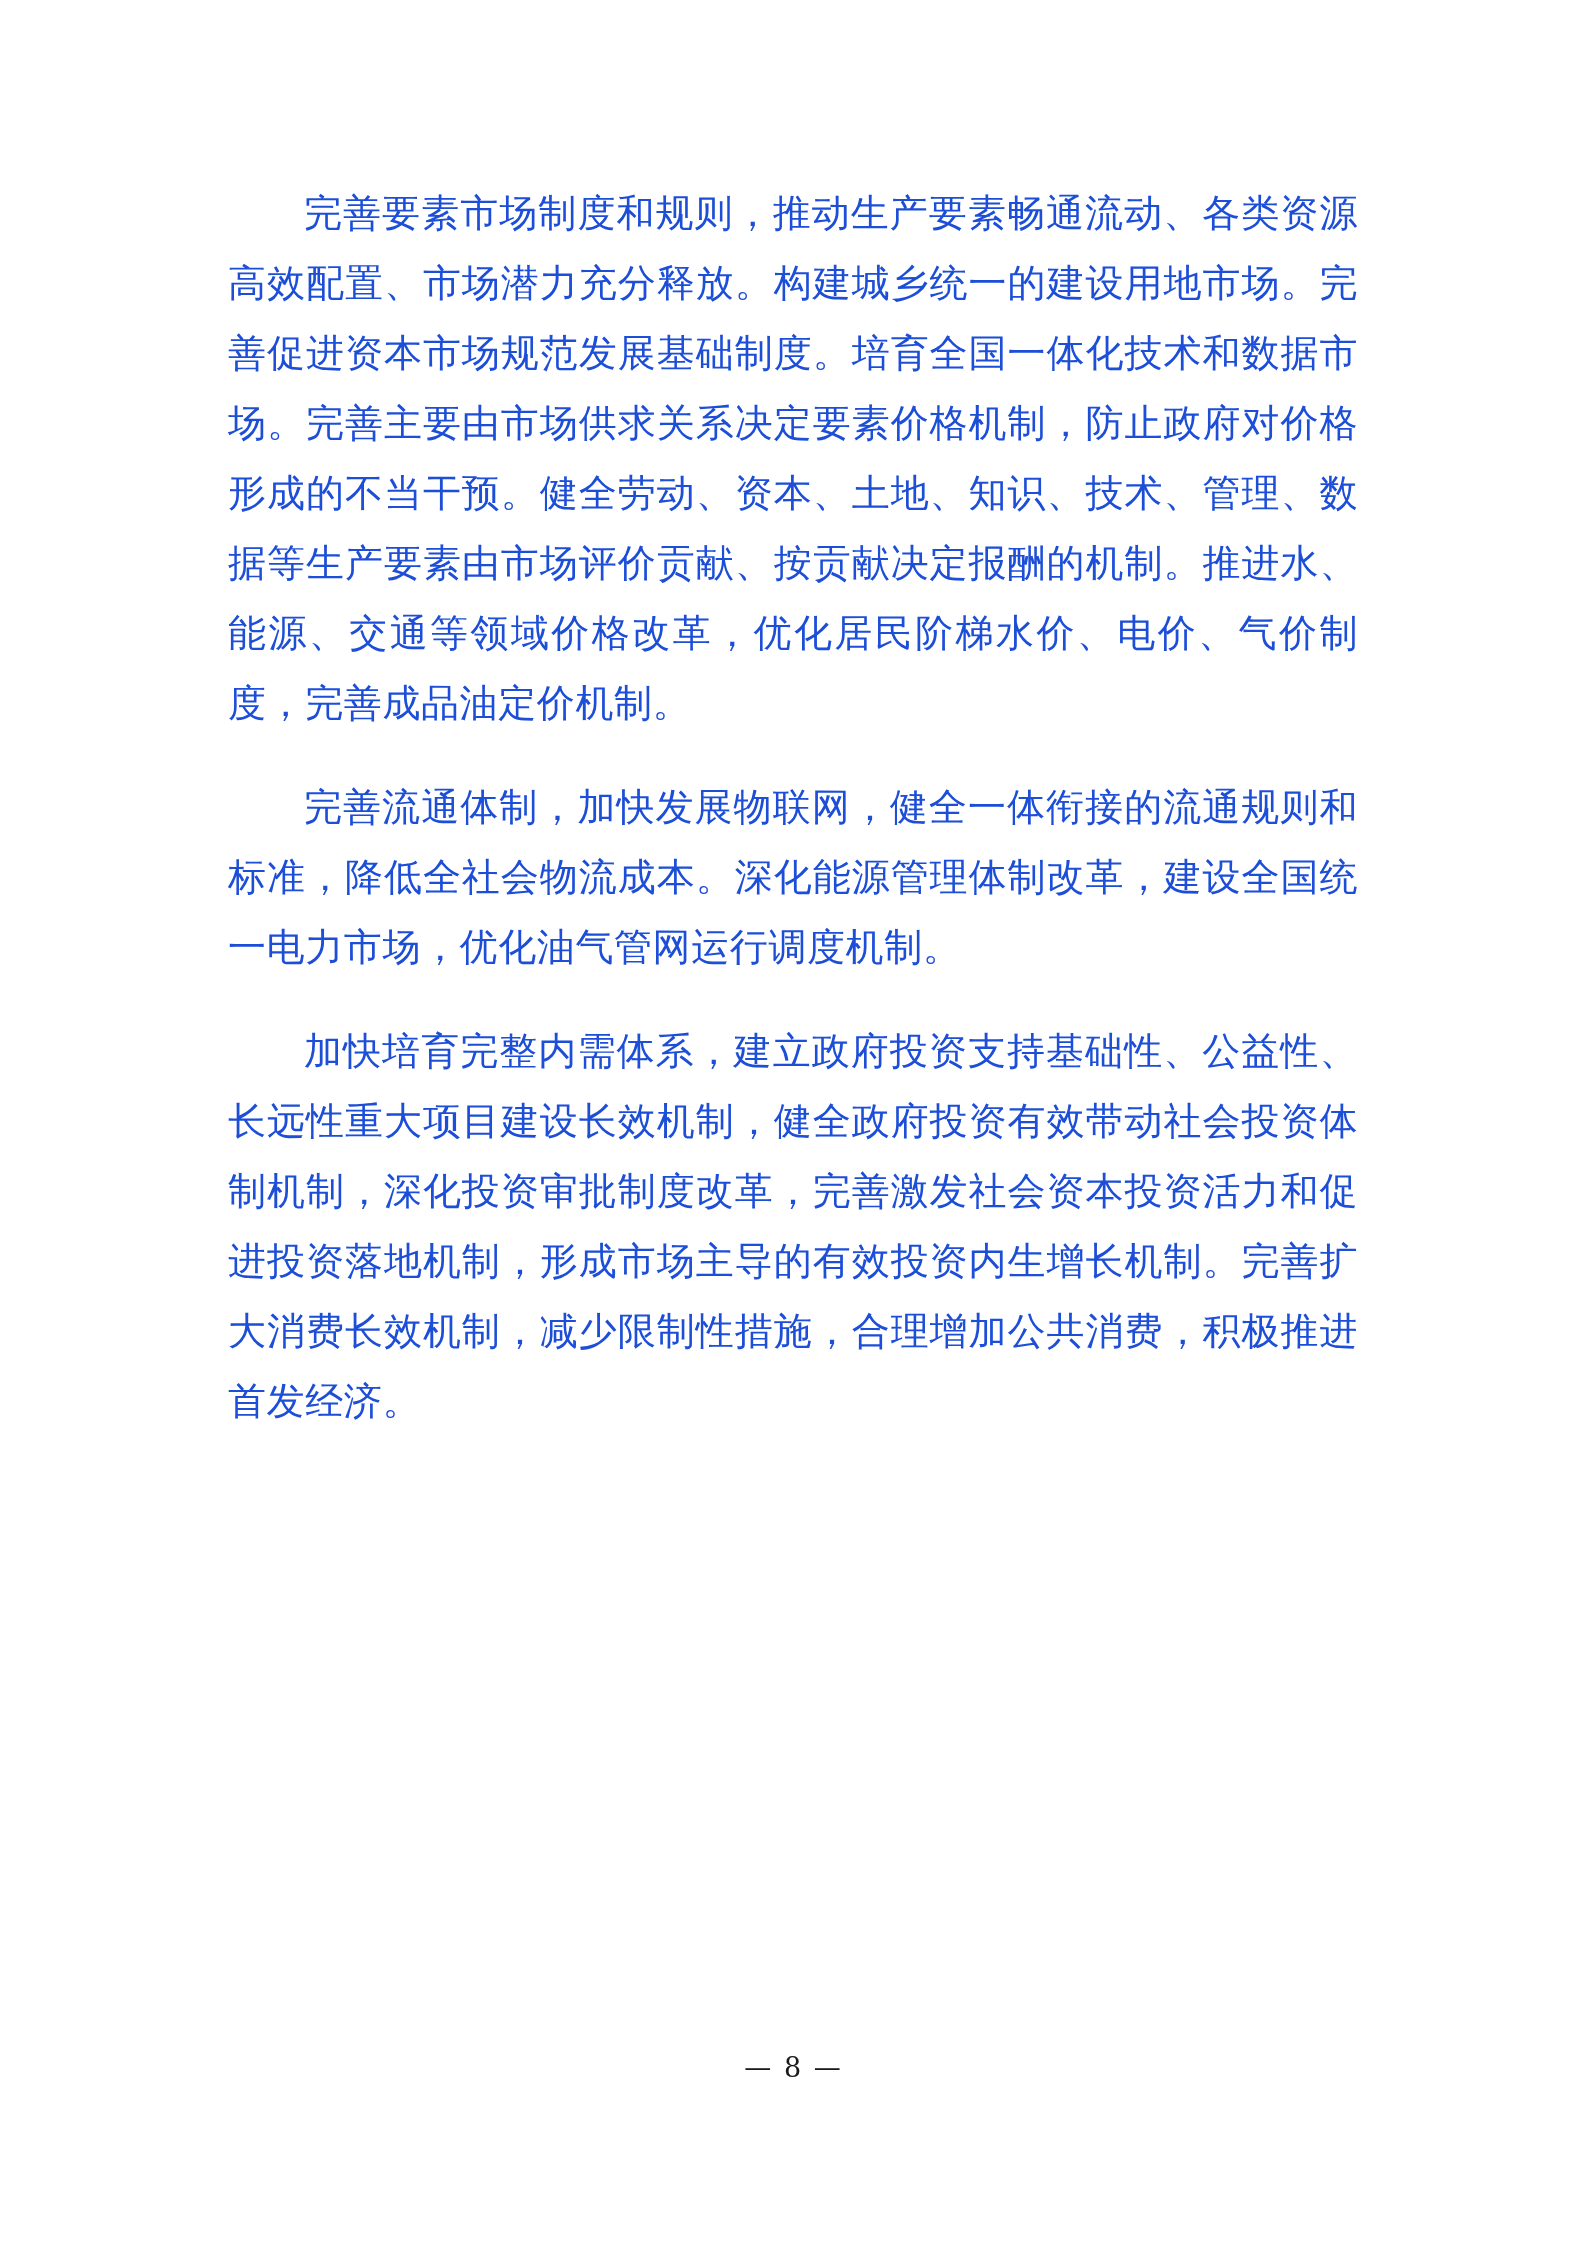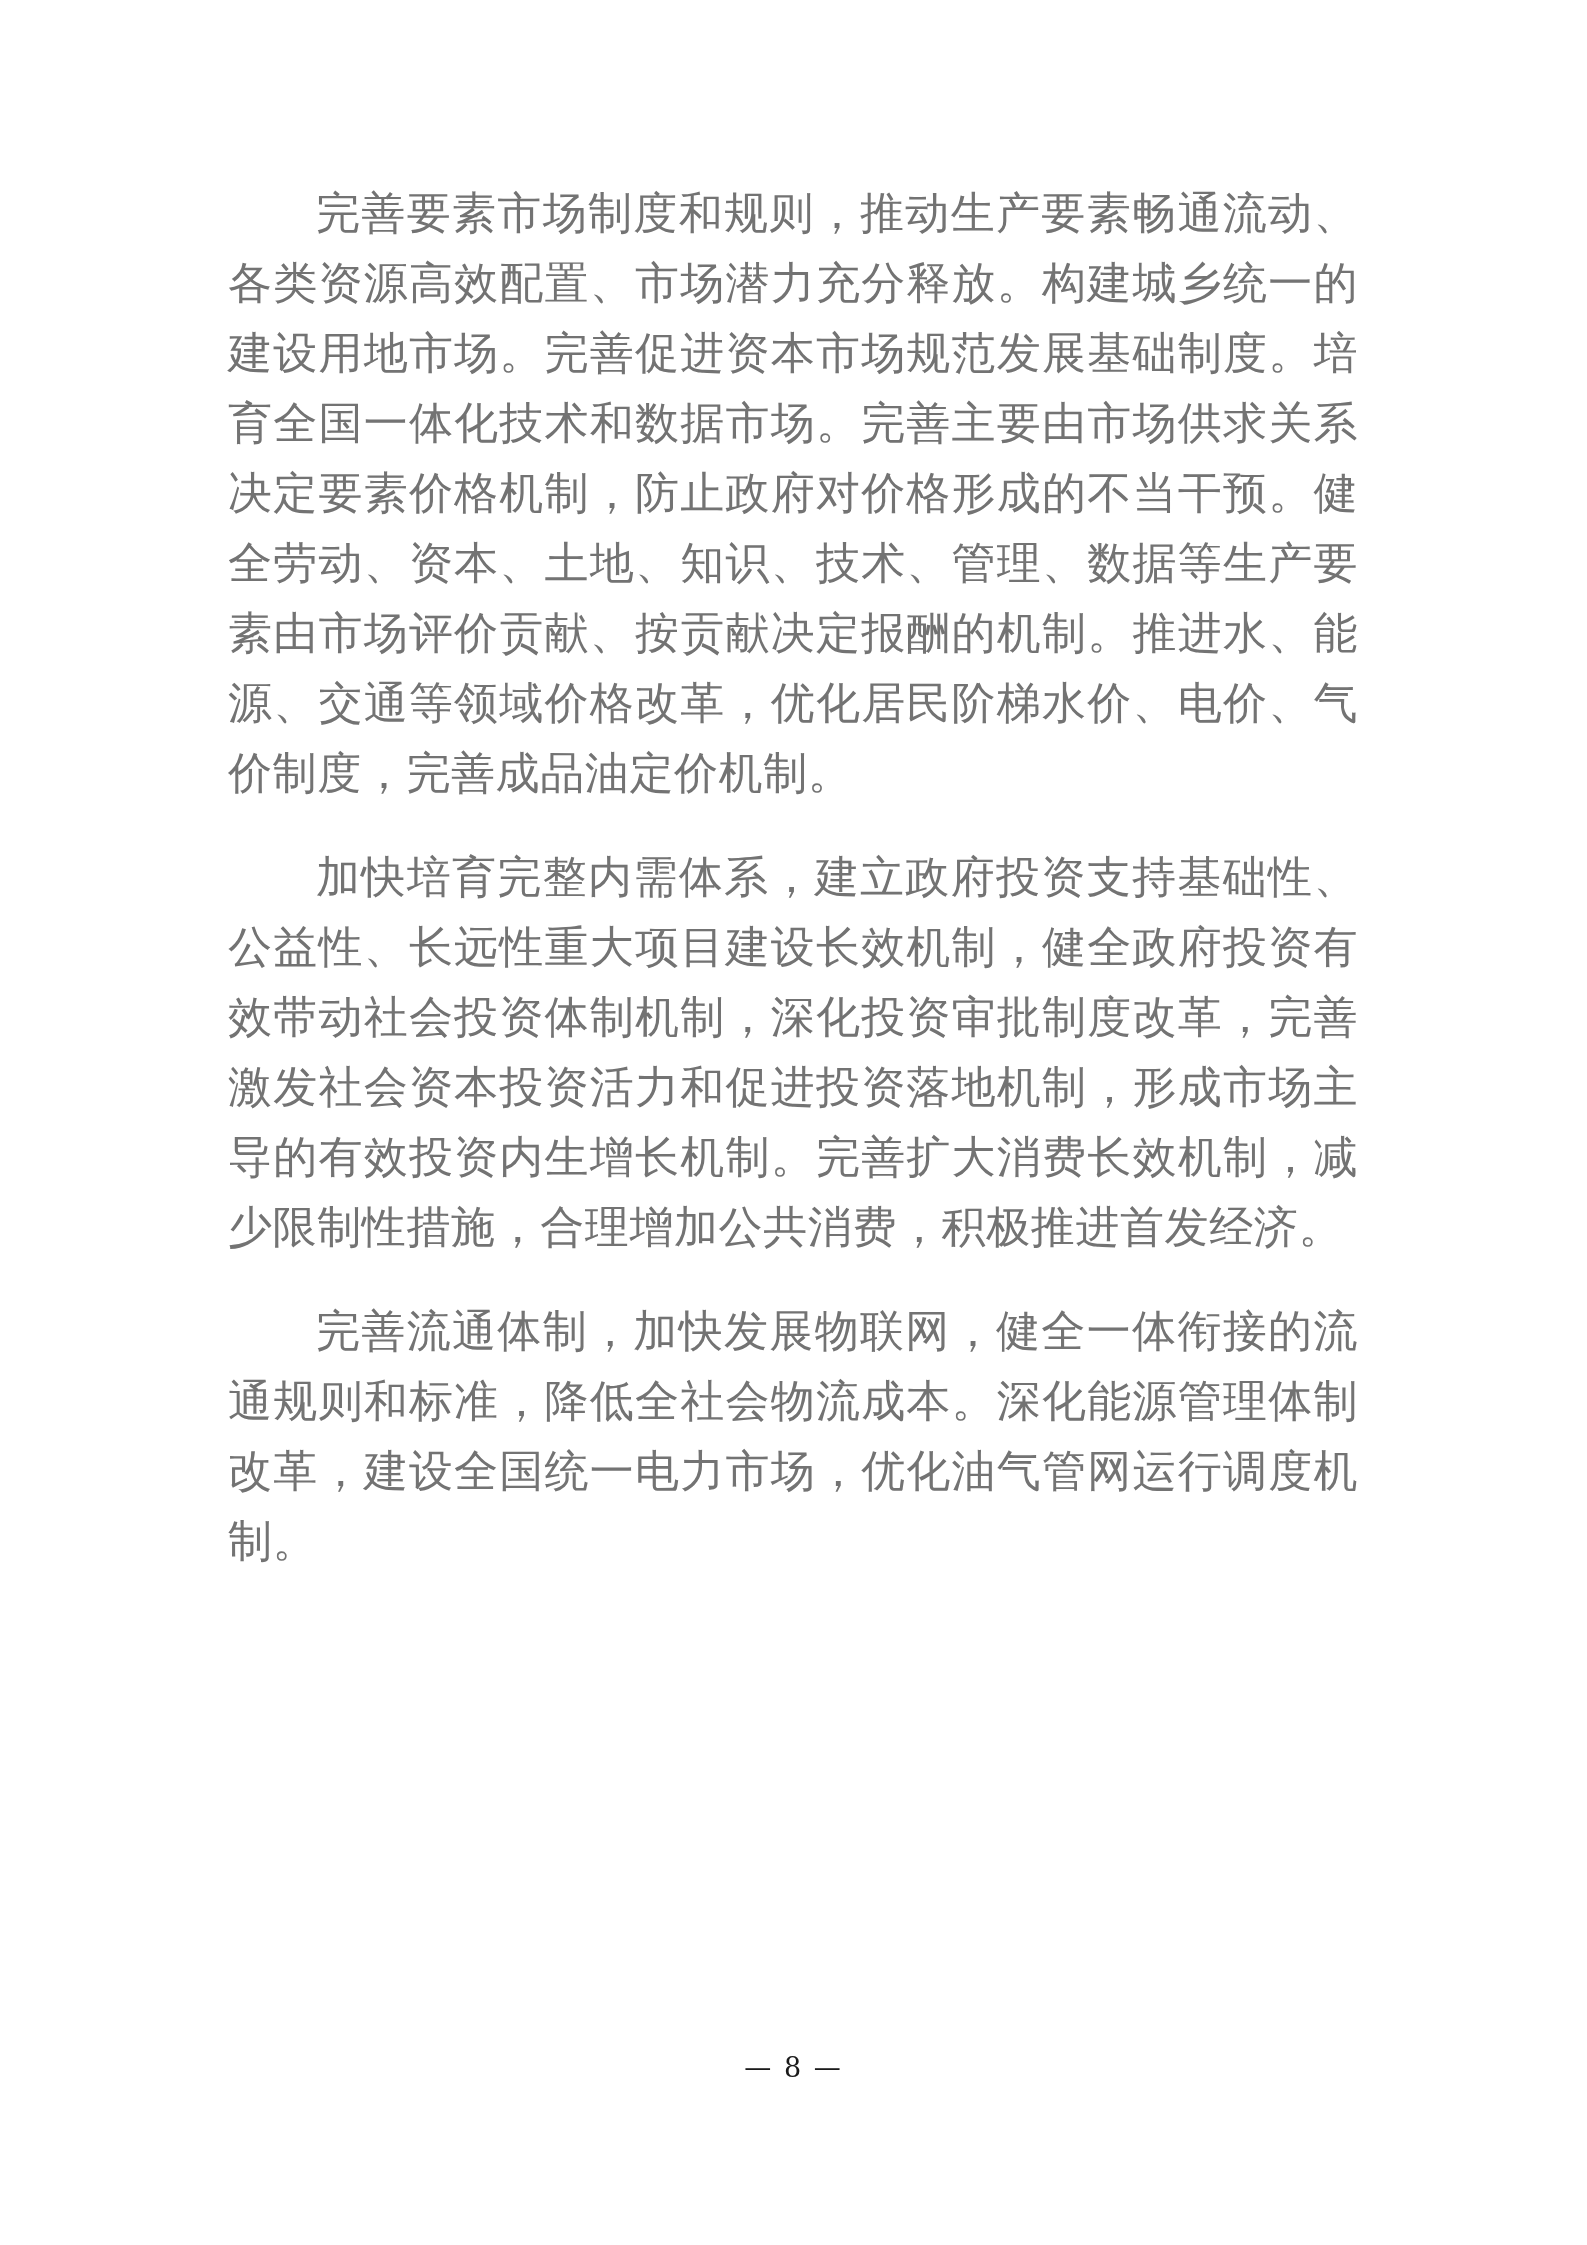--- a/index.html
+++ b/index.html
@@ -18,29 +18,29 @@
     color: #111111;
     overflow: hidden;
   }
   .content {
     position: absolute;
     left: 228px;
     top: 178px;
     width: 1130px;
   }
   .para {
-    font-size: 44px;
+    font-size: 38px;
     line-height: 70px;
     letter-spacing: 0.6px;
     text-align: justify;
     text-justify: inter-ideograph;
     margin: 0 0 34px 0;
     text-indent: 2em;
     font-weight: 500;
-    color: #737373;
+    color: #1d4ed8;
   }
   .para:last-child {
     margin-bottom: 0;
   }
   .footer {
     position: absolute;
     left: 0;
     right: 0;
     top: 2052px;
     text-align: center;
@@ -49,17 +49,17 @@
     color: #1a1a1a;
     font-family: "DejaVu Serif", "Liberation Serif", serif;
   }
 </style>
 </head>
 <body>
 
 <div class="page">
   <div class="content">
     <p class="para">完善要素市场制度和规则，推动生产要素畅通流动、各类资源高效配置、市场潜力充分释放。构建城乡统一的建设用地市场。完善促进资本市场规范发展基础制度。培育全国一体化技术和数据市场。完善主要由市场供求关系决定要素价格机制，防止政府对价格形成的不当干预。健全劳动、资本、土地、知识、技术、管理、数据等生产要素由市场评价贡献、按贡献决定报酬的机制。推进水、能源、交通等领域价格改革，优化居民阶梯水价、电价、气价制度，完善成品油定价机制。</p>
+    <p class="para">完善流通体制，加快发展物联网，健全一体衔接的流通规则和标准，降低全社会物流成本。深化能源管理体制改革，建设全国统一电力市场，优化油气管网运行调度机制。</p>
     <p class="para">加快培育完整内需体系，建立政府投资支持基础性、公益性、长远性重大项目建设长效机制，健全政府投资有效带动社会投资体制机制，深化投资审批制度改革，完善激发社会资本投资活力和促进投资落地机制，形成市场主导的有效投资内生增长机制。完善扩大消费长效机制，减少限制性措施，合理增加公共消费，积极推进首发经济。</p>
-    <p class="para">完善流通体制，加快发展物联网，健全一体衔接的流通规则和标准，降低全社会物流成本。深化能源管理体制改革，建设全国统一电力市场，优化油气管网运行调度机制。</p>
   </div>
   <div class="footer">— 8 —</div>
 </div>
 
 </body></html>

